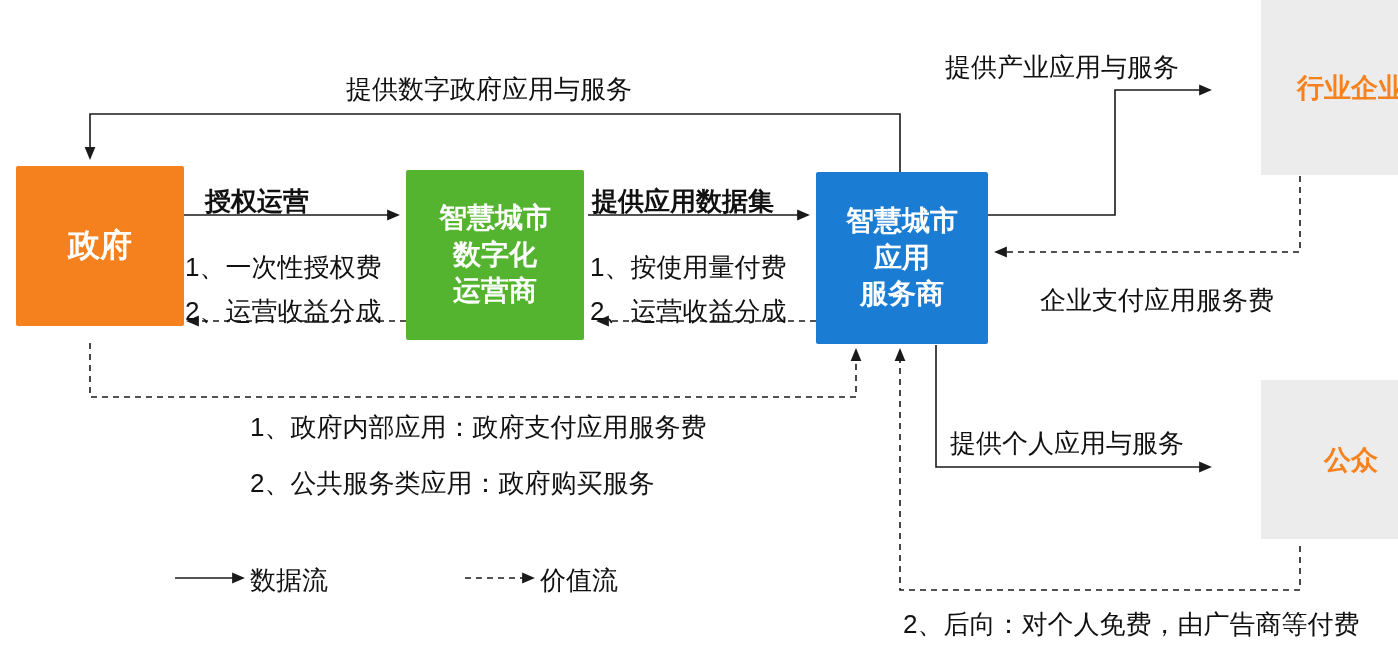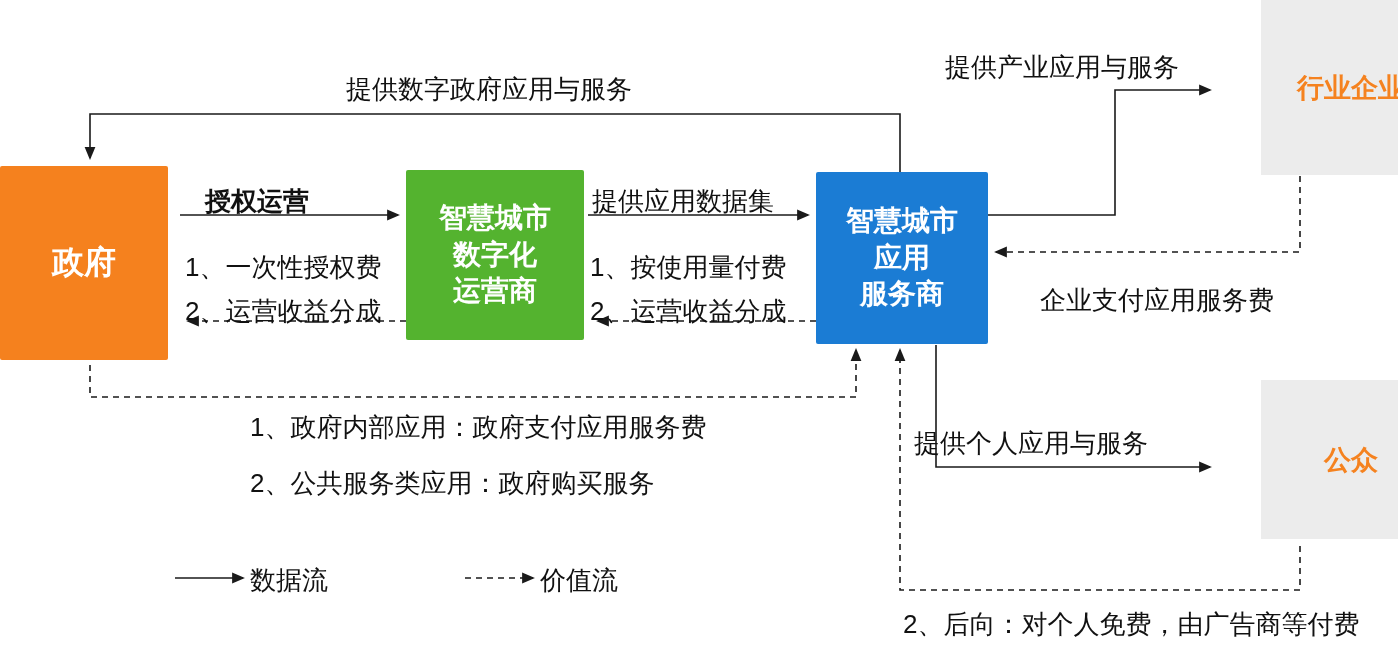--- a/index.html
+++ b/index.html
@@ -18,21 +18,21 @@
     display: flex;
     align-items: center;
     justify-content: center;
     text-align: center;
     color: #ffffff;
     font-weight: bold;
     border-radius: 2px;
     white-space: pre-line;
     line-height: 1.3;
   }
-  .node-government { left: 0;  top: 166px; width: 168px; height: 194px; background: var(--orange); font-size: 32px; }
+  .node-government { left: 16px;  top: 166px; width: 168px; height: 160px; background: var(--orange); font-size: 32px; }
   .node-operator   { left: 406px; top: 170px; width: 178px; height: 170px; background: var(--green);  font-size: 28px; }
   .node-provider   { left: 816px; top: 172px; width: 172px; height: 172px; background: var(--blue);   font-size: 28px; }
   .gray-node {
     position: absolute;
     display: flex;
     align-items: center;
     justify-content: center;
     text-align: center;
     background: var(--gray);
     color: var(--accent);
@@ -84,25 +84,25 @@
 应用
 服务商</div>
   <div class="gray-node node-industry">行业企业</div>
   <div class="gray-node node-public">公众</div>
 
   <div class="lbl" style="left:346px; top:72px;">提供数字政府应用与服务</div>
   <div class="lbl" style="left:945px; top:50px;">提供产业应用与服务</div>
   <div class="lbl" style="left:205px; top:184px;font-weight:bold;">授权运营</div>
   <div class="lbl" style="left:185px; top:250px;">1、一次性授权费</div>
   <div class="lbl" style="left:185px; top:294px;">2、运营收益分成</div>
-  <div class="lbl" style="left:592px; top:184px;">提供应用数据集</div>
+  <div class="lbl" style="left:592px; top:184px;font-weight:bold;">提供应用数据集</div>
   <div class="lbl" style="left:590px; top:250px;">1、按使用量付费</div>
   <div class="lbl" style="left:590px; top:294px;">2、运营收益分成</div>
   <div class="lbl" style="left:1040px; top:283px;">企业支付应用服务费</div>
   <div class="lbl" style="left:250px; top:410px;">1、政府内部应用：政府支付应用服务费</div>
   <div class="lbl" style="left:250px; top:466px;">2、公共服务类应用：政府购买服务</div>
-  <div class="lbl" style="left:914px; top:426px;font-family:Liberation Serif, serif;">提供个人应用与服务</div>
+  <div class="lbl" style="left:950px; top:426px;font-family:Liberation Serif, serif;">提供个人应用与服务</div>
   <div class="lbl" style="left:903px; top:607px;text-align:center;">2、后向：对个人免费，由广告商等付费</div>
 
   <div class="lbl" style="left:250px; top:563px;">数据流</div>
   <div class="lbl" style="left:540px; top:563px;">价值流</div>
 
 </div>
 
 </body></html>

